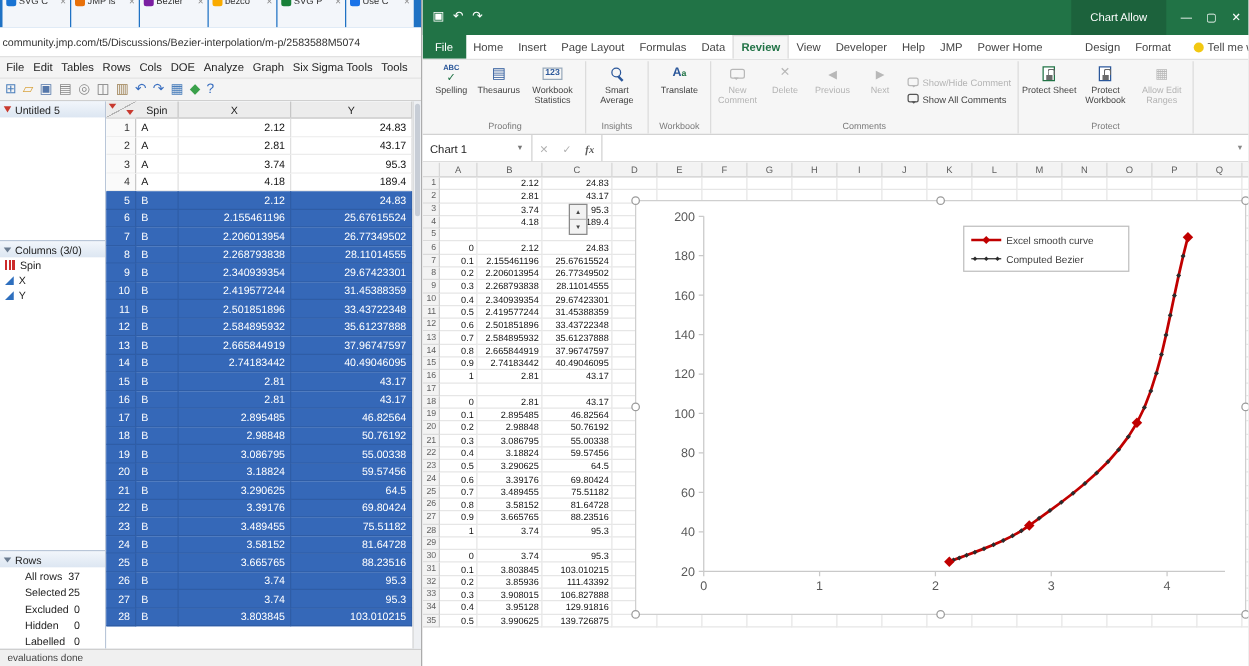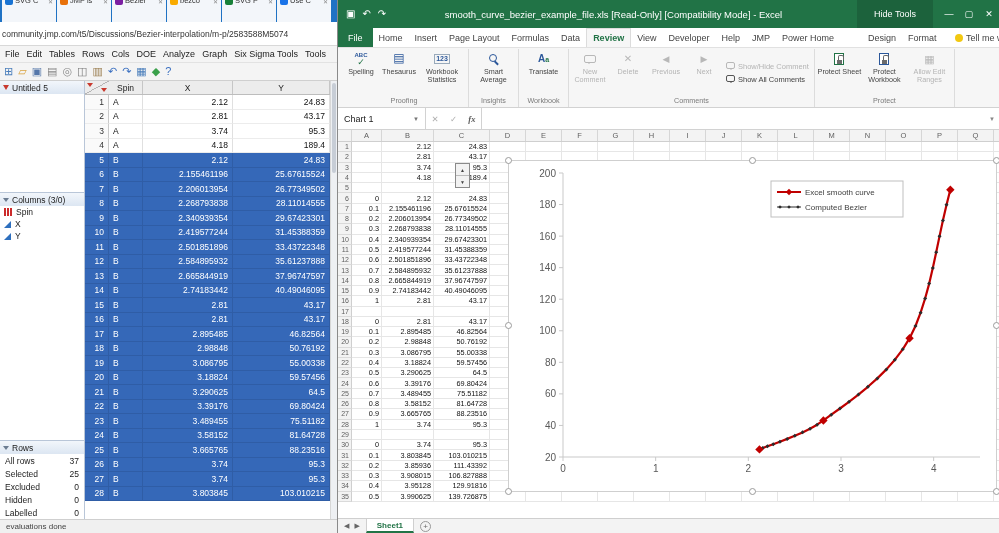--- a/index.html
+++ b/index.html
@@ -25,21 +25,21 @@
 .panel-hdr{height:13px;flex:none;display:flex;align-items:center;gap:3px;padding:0 3px;font-size:8.5px;color:#222;background:linear-gradient(#f2f6fb,#dce6f2)}
 .panel-body{flex:1;background:#fff;overflow:hidden}
 .panel-table{height:112px;flex:none}
 .panel-cols{flex:1}
 .panel-rows{height:78px;flex:none;border-bottom:none}
 .red-tri{width:0;height:0;border-left:3.5px solid transparent;border-right:3.5px solid transparent;border-top:5px solid #c8392e;flex:none}
 .gray-tri{width:0;height:0;border-left:3px solid transparent;border-right:3px solid transparent;border-top:4.5px solid #6b7c91;flex:none}
 .colitem{display:flex;align-items:center;gap:4px;height:12px;padding:0 4px;font-size:8.5px;color:#222;background:#fff}
 .icon-cont{width:0;height:0;border-bottom:7px solid #2e6fbe;border-left:7px solid transparent;flex:none}
 .icon-nom{width:8px;height:8px;flex:none;background:linear-gradient(90deg,#cc2b2b 0 2px,transparent 2px 3px,#cc2b2b 3px 5px,transparent 5px 6px,#cc2b2b 6px 8px)}
-.statrow{display:flex;justify-content:space-between;height:13px;align-items:center;padding:0 5px;font-size:8.5px;color:#222;background:#fff}
+.statrow{display:flex;justify-content:space-between;height:13px;align-items:center;padding:0 20px;font-size:8.5px;color:#222;background:#fff}
 .jmp-table{flex:1;background:#fff;overflow:hidden;display:flex;flex-direction:column}
 .thead{display:flex;height:14px;flex:none;background:#ececec;border-bottom:1px solid #bdbdbd;font-size:8.5px;color:#222}
 .th{border-right:1px solid #c6c6c6;display:flex;align-items:center;justify-content:center}
 .corner{width:24px;flex:none;position:relative;background:linear-gradient(to bottom right,#ececec 48%,#b5b5b5 48% 52%,#ececec 52%)}
 .ctri{position:absolute;width:0;height:0;border-left:3px solid transparent;border-right:3px solid transparent;border-top:4.5px solid #c8392e}
 .ct1{top:2px;left:2px}.ct2{bottom:2px;right:2px}
 .w-spin{width:34px;flex:none}.w-x{width:90px;flex:none}.w-y{flex:1}
 .trow{display:flex;height:14.5px;flex:none;font-size:8.5px;color:#111;background:#fff}
 .trow .cell{display:flex;align-items:center;border-right:1px solid #e0e0e0;border-bottom:1px solid #ececec;overflow:hidden;white-space:nowrap}
 .cell.rn{width:24px;flex:none;justify-content:flex-end;padding-right:4px;background:#fafafa;border-right:1px solid #c9c9c9;color:#333}
@@ -441,22 +441,21 @@
     </div>
   </div>
 
   <div class="excel-pane">
     <div class="xl-titlebar">
       <div class="qat" id="xlQat">
           <span class="qicon">▣</span>
           <span class="qicon">↶</span>
           <span class="qicon">↷</span>
         </div>
-      <div class="xl-title">smooth_curve_bezier_example_file.xls [Read-Only] [Compatibility Mode] - Excel</div>
-      <div class="charttools">Hide Tools</div>
+      <div class="charttools">Chart Allow</div>
       <div class="wctrls" id="xlWctrls">
           <span class="wctrl">—</span>
           <span class="wctrl">▢</span>
           <span class="wctrl">✕</span>
         </div>
     </div>
     <div class="xl-ribbontabs" id="xlTabs">
         <span class="xtab file">File</span>
         <span class="xtab">Home</span>
         <span class="xtab">Insert</span>
@@ -1445,23 +1444,15 @@
         <span class="handle h-tl"></span>
         <span class="handle h-tm"></span>
         <span class="handle h-tr"></span>
         <span class="handle h-ml"></span>
         <span class="handle h-mr"></span>
         <span class="handle h-bl"></span>
         <span class="handle h-bm"></span>
         <span class="handle h-br"></span>
       </div>
     </div>
-    <div class="xl-sheettabs">
-      <div class="stnav">
-        <span>◀</span>
-        <span>▶</span>
-      </div>
-      <div class="sheettab">Sheet1</div>
-      <div class="addsheet">+</div>
-    </div>
   </div>
 
 </div>
 
 </body></html>

